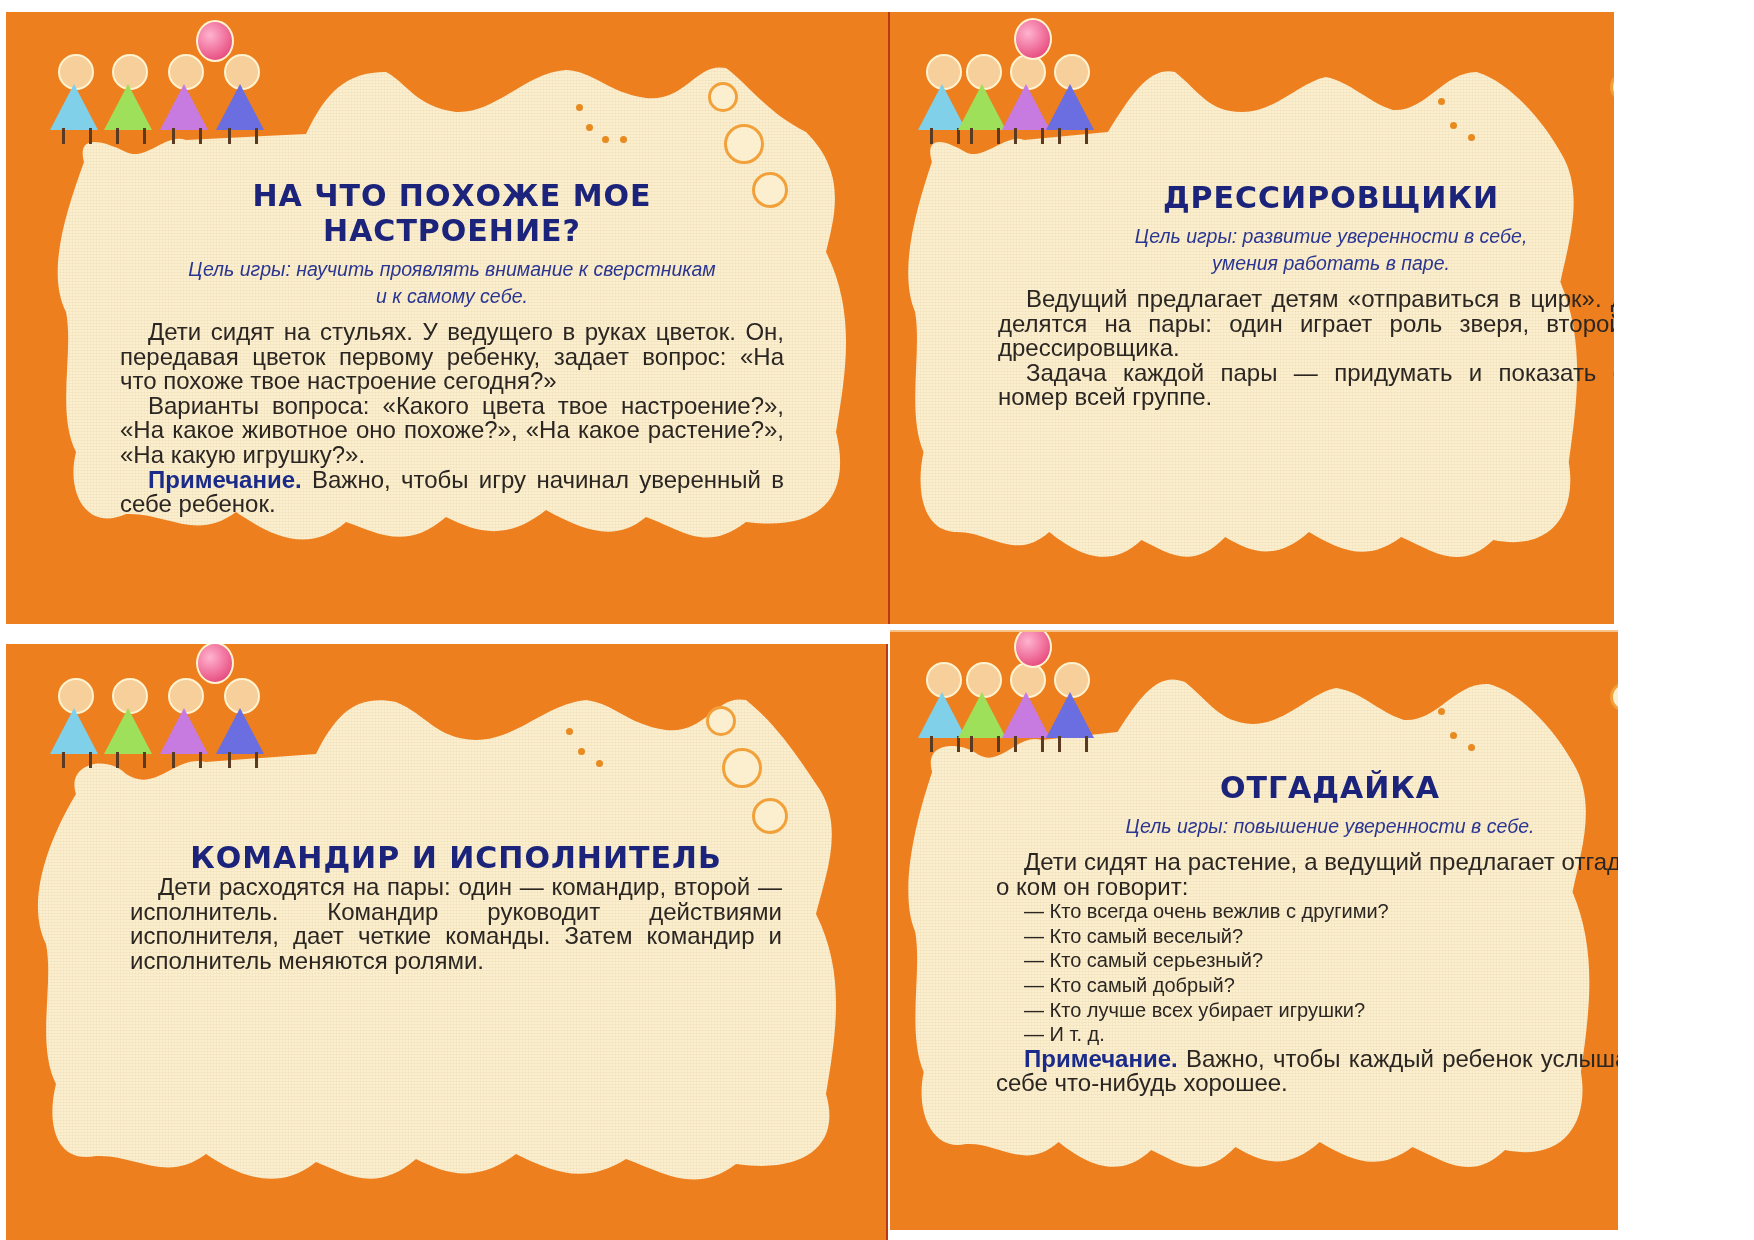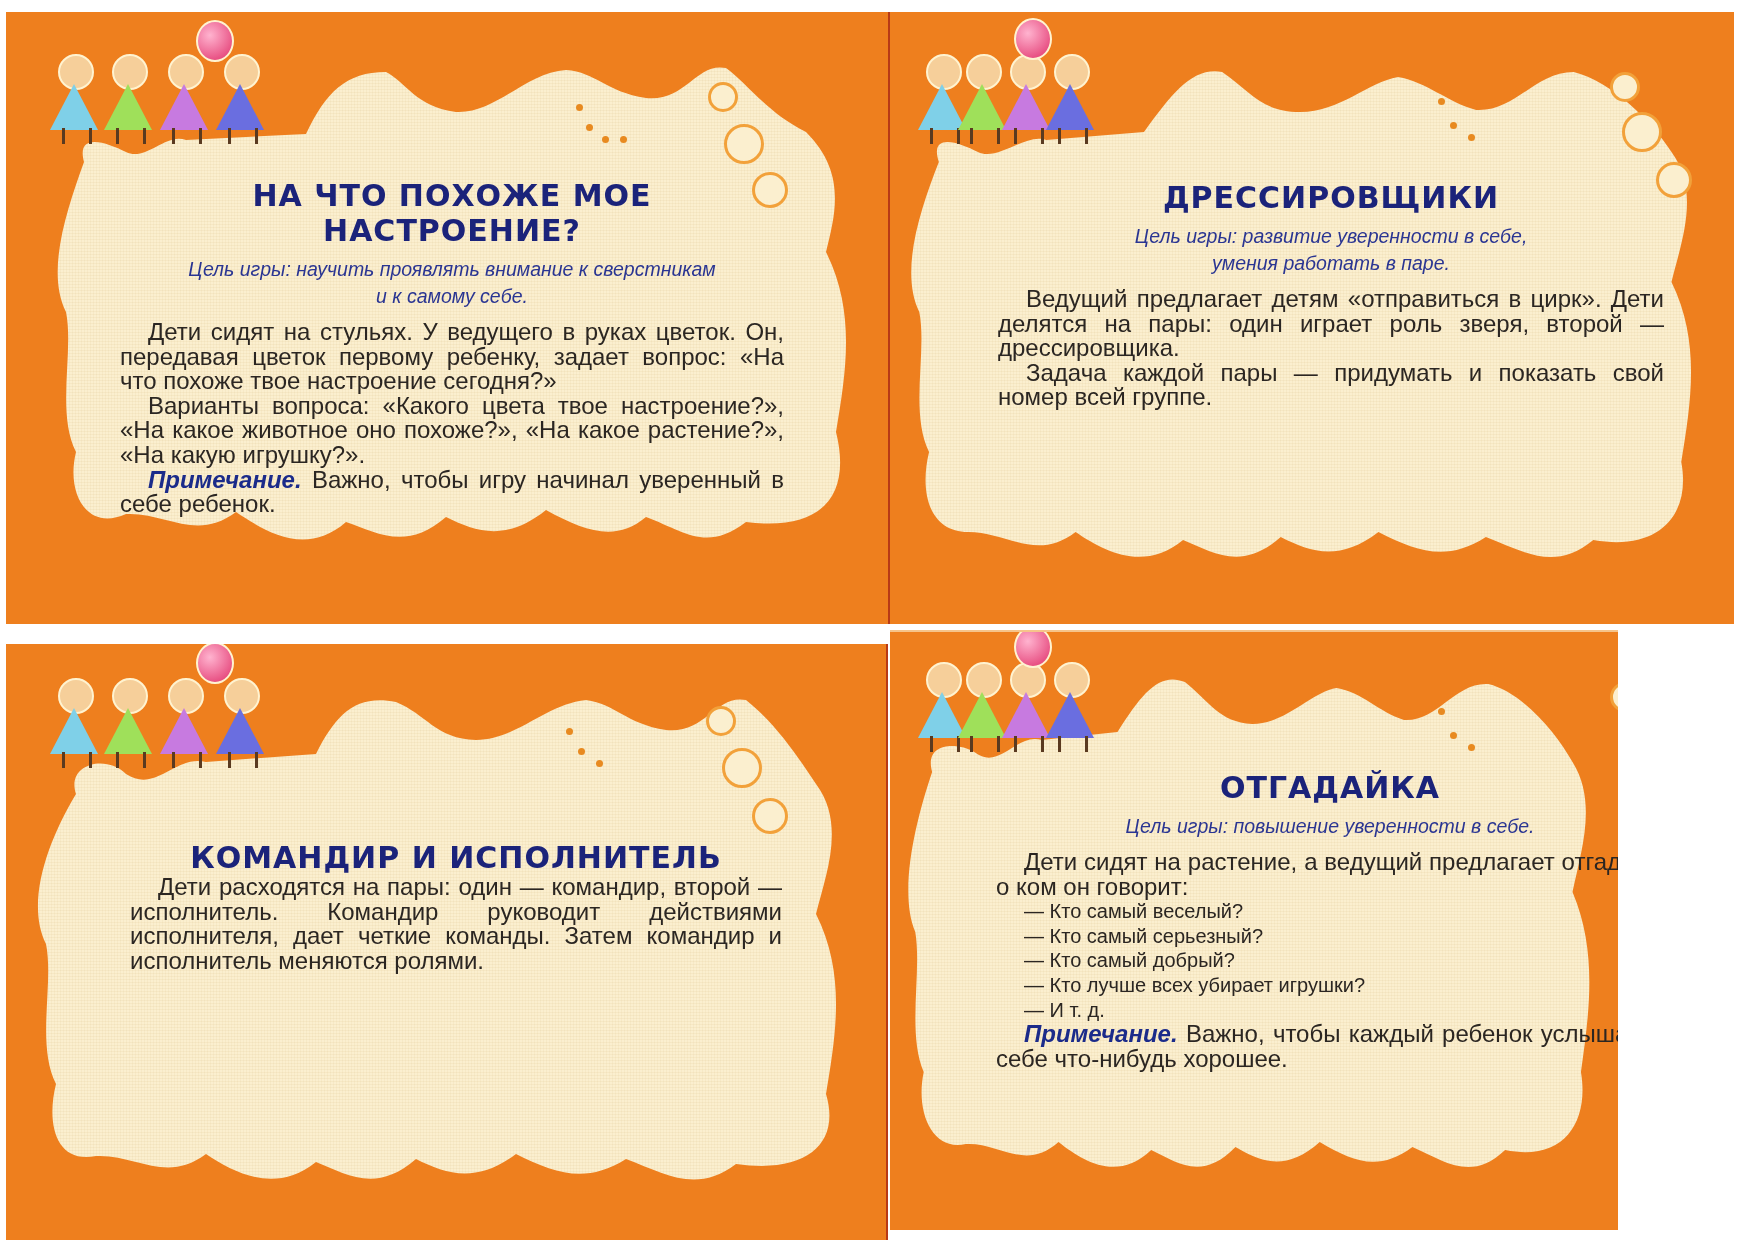--- a/index.html
+++ b/index.html
@@ -11,21 +11,21 @@
     }
     .sheet { position: absolute; left: 0; top: 0; width: 1754px; height: 1240px; }
     .card {
       position: absolute; overflow: hidden;
       background-color: #ee7f1e;
       background-image:
         repeating-linear-gradient(0deg, rgba(255,220,150,0.16) 0 1px, transparent 1px 3px),
         repeating-linear-gradient(90deg, rgba(190,80,0,0.14) 0 1px, transparent 1px 3px);
     }
     .card.c1 { left: 6px;   top: 12px;  width: 882px; height: 612px; border-right: 2px solid #b83a16; }
-    .card.c2 { left: 890px; top: 12px;  width: 844px; height: 612px; }
+    .card.c2 { left: 890px; top: 12px;  width: 724px; height: 612px; }
     .card.c3 { left: 6px;   top: 628px; width: 880px; height: 600px; border-right: 2px solid #b83a16; margin-top: 16px; }
     .card.c4 { left: 890px; top: 630px; width: 728px; height: 598px; border-top: 2px solid #f6c48a; }
 
     .blob {
       position: absolute; background-color: #fbefcf;
       background-image:
         repeating-linear-gradient(0deg, rgba(210,180,120,0.12) 0 1px, transparent 1px 3px),
         repeating-linear-gradient(90deg, rgba(210,180,120,0.10) 0 1px, transparent 1px 3px);
     }
     .blob svg { position: absolute; left: 0; top: 0; width: 100%; height: 100%; }
@@ -50,21 +50,21 @@
     .goal {
       text-align: center; color: #2a3592; font-style: italic;
       font-family: "Liberation Sans", sans-serif; font-size: 19.5px; line-height: 27px;
       margin: 8px 0 10px 0;
     }
     .para {
       font-family: "Liberation Sans", sans-serif; font-size: 24px; line-height: 24.6px;
       text-align: justify; margin: 0; text-indent: 28px; color: #2b2622;
     }
     .list-item { font-family: "Liberation Sans", sans-serif; font-size: 20px; line-height: 24.6px; margin: 0 0 0 28px; color: #2b2622; }
-    .note-label { color: #1b2b8a; font-weight: bold; font-style: italic; }
+    .note-label { color: #1b2b8a; font-weight: bold; }
   </style>
 </head>
 <body>
 
 <div class="sheet">
 
   <div class="card c1">
     <div class="blob" style="left:0;top:0;width:882px;height:612px;">
       <svg viewBox="0 0 882 612" preserveAspectRatio="none">
         <path d="M0 0 H882 V612 H0 Z M0 0 V612 H882 V0 Z" fill="none"></path>
@@ -241,20 +241,21 @@
     <div class="dot" style="left:548px;top:76px;"></div>
     <div class="dot" style="left:560px;top:100px;"></div>
     <div class="dot" style="left:578px;top:112px;"></div>
 
     <div class="content" style="left:106px;top:138px;width:668px;">
       <h2 class="title">ОТГАДАЙКА</h2>
       <div class="goal">
         <div>Цель игры: повышение уверенности в себе.</div>
       </div>
       <p class="para">Дети сидят на растение, а ведущий предлагает отгадать, о ком он говорит:</p>
+      <p class="list-item">— Кто всегда очень вежлив с другими?</p>
       <p class="list-item">— Кто самый веселый?</p>
       <p class="list-item">— Кто самый серьезный?</p>
       <p class="list-item">— Кто самый добрый?</p>
       <p class="list-item">— Кто лучше всех убирает игрушки?</p>
       <p class="list-item">— И т. д.</p>
       <p class="para"><span class="note-label">Примечание.</span><span> Важно, чтобы каждый ребенок услышал о себе что-нибудь хорошее.</span></p>
     </div>
   </div>
 
 </div>

